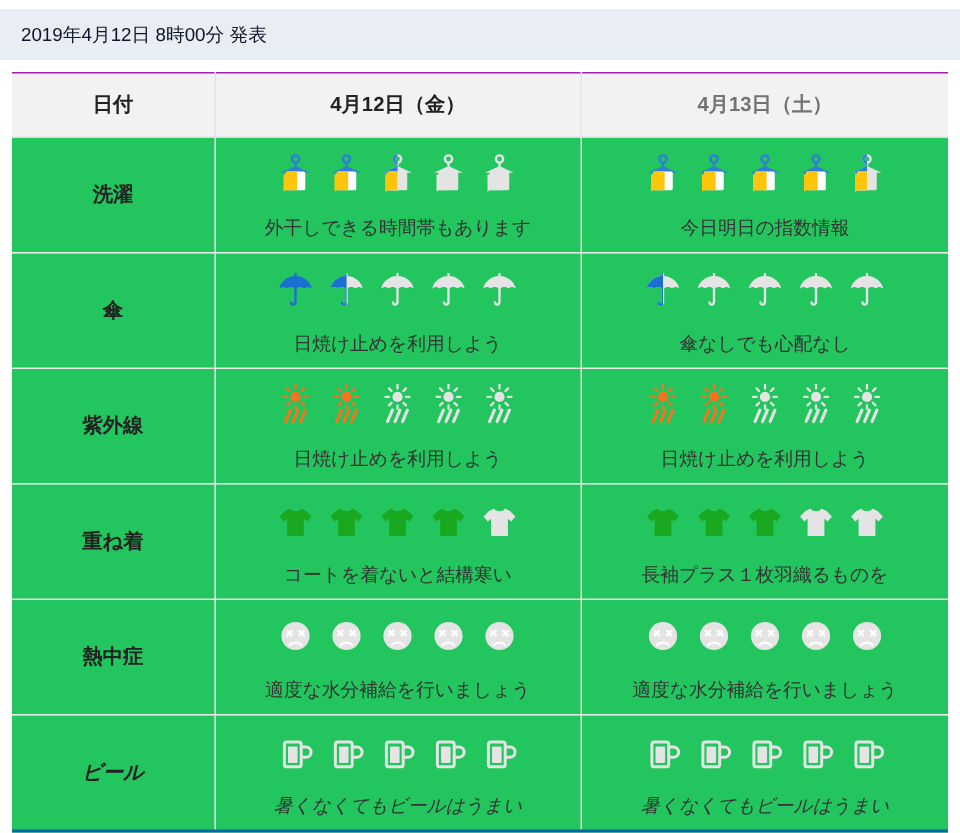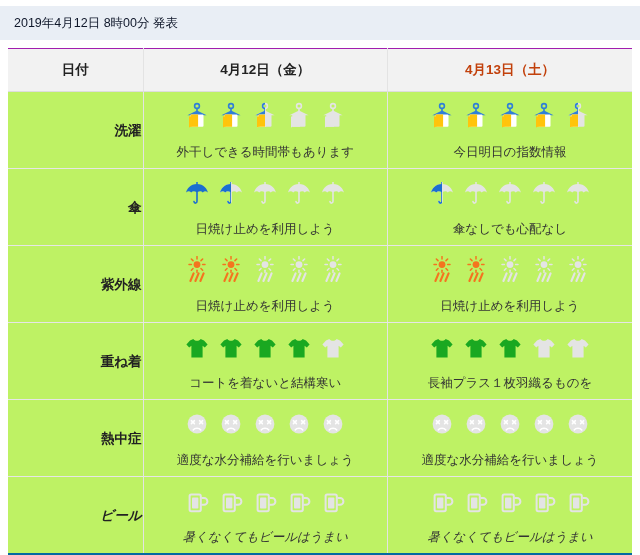--- a/index.html
+++ b/index.html
@@ -67,34 +67,34 @@
     text-align: center;
     vertical-align: middle;
   }
   .idx-table thead th:last-child { border-right: none; }
 
   .idx-table tbody td {
     border-bottom: 1px solid #e6e6e6;
     border-right: 1px solid #e3e3e3;
     height: 74px;
     vertical-align: middle;
-    text-align: right;
-    background: #bef264;
+    text-align: center;
+    background: #22c55e;
   }
   .idx-table tbody td:last-child { border-right: none; }
 
   .idx-table tbody tr:last-child td { border-bottom: 6px solid #0369a1; font-style: italic; }
 
   .row-label {
     font-size: 13.5px;
     font-weight: bold;
     color: #222222;
   }
 
-  .sat { color: #c2410c; }
+  .sat { color: #737373; }
 
   .cell-inner {
     display: flex;
     flex-direction: column;
     align-items: center;
     justify-content: center;
     gap: 15px;
   }
   .icon-row {
     display: flex;

